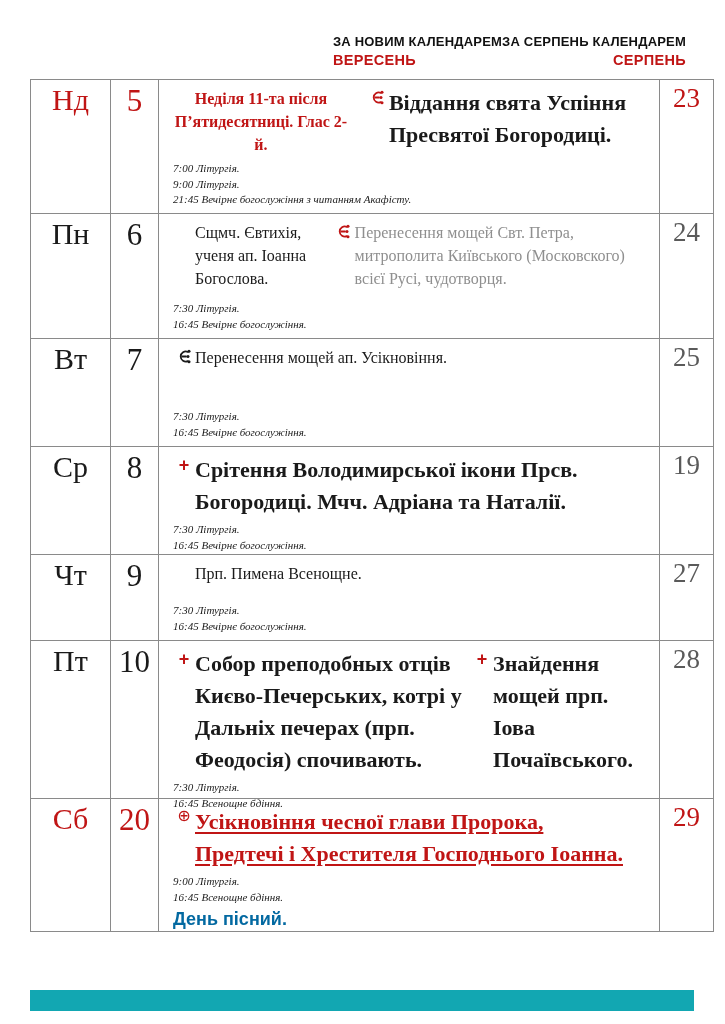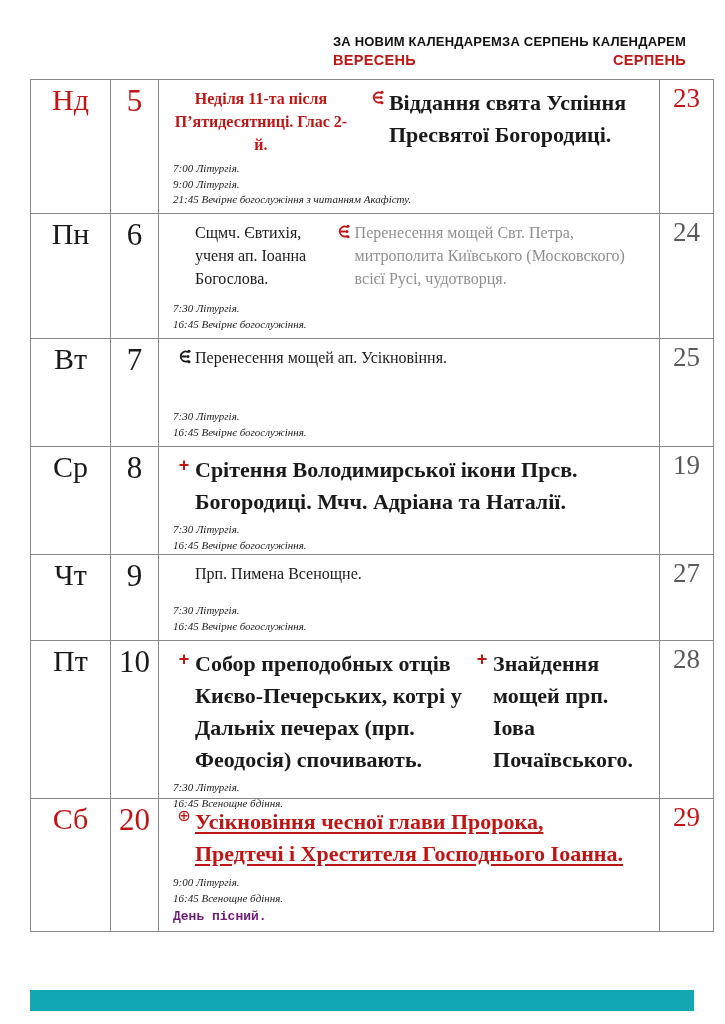--- a/index.html
+++ b/index.html
@@ -74,22 +74,22 @@
   .ftext{min-width:0;}
   .ftext.bold{font-weight:bold;font-size:22px;}
   .ftext.gray{color:var(--gray);}
   .ftext.red{color:var(--red);}
   .ftext.underline{text-decoration:underline;text-underline-offset:3px;}
   .feast.center .ftext{font-weight:bold;font-size:16px;}
   
   .services{padding-top:4px;}
   .service{font-style:italic;font-size:11px;line-height:1.45;}
   .note{
-    font-family:Liberation Mono, monospace;font-weight:bold;
-    font-size:13px;line-height:1.5;color:#701a75;
+    font-family:Liberation Sans, sans-serif;font-weight:bold;
+    font-size:18px;line-height:1.5;color:#0369a1;
   }
   
   .footer-bar{
     position:absolute;left:30px;top:990px;width:664px;height:21px;
     background:var(--teal);
   }
 </style>
 </head>
 <body>
 

